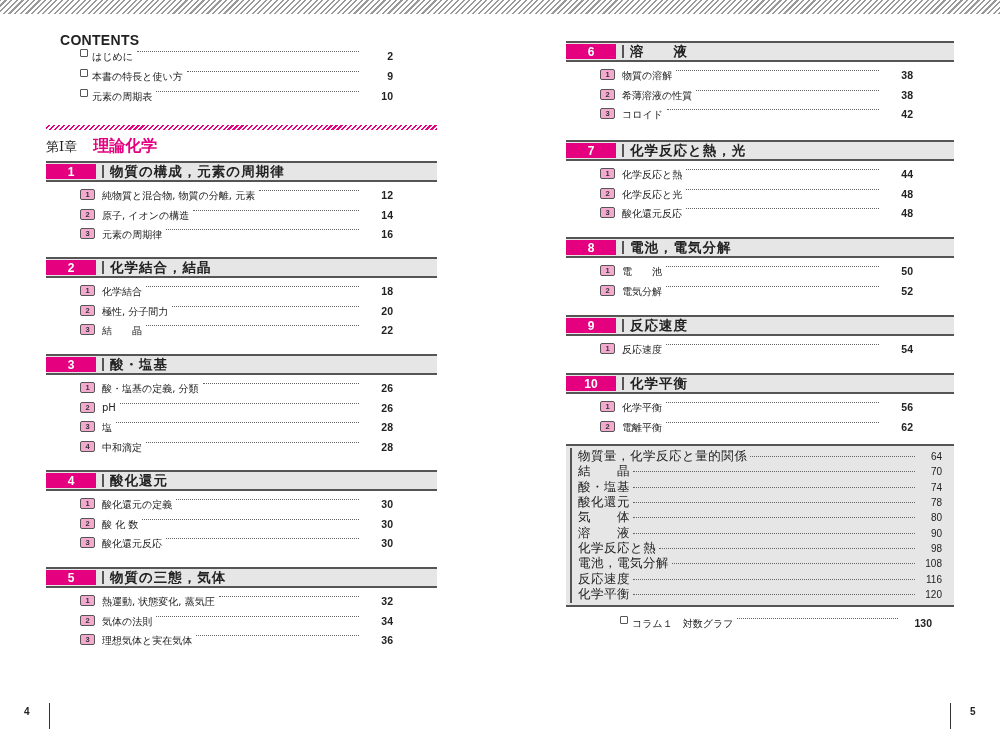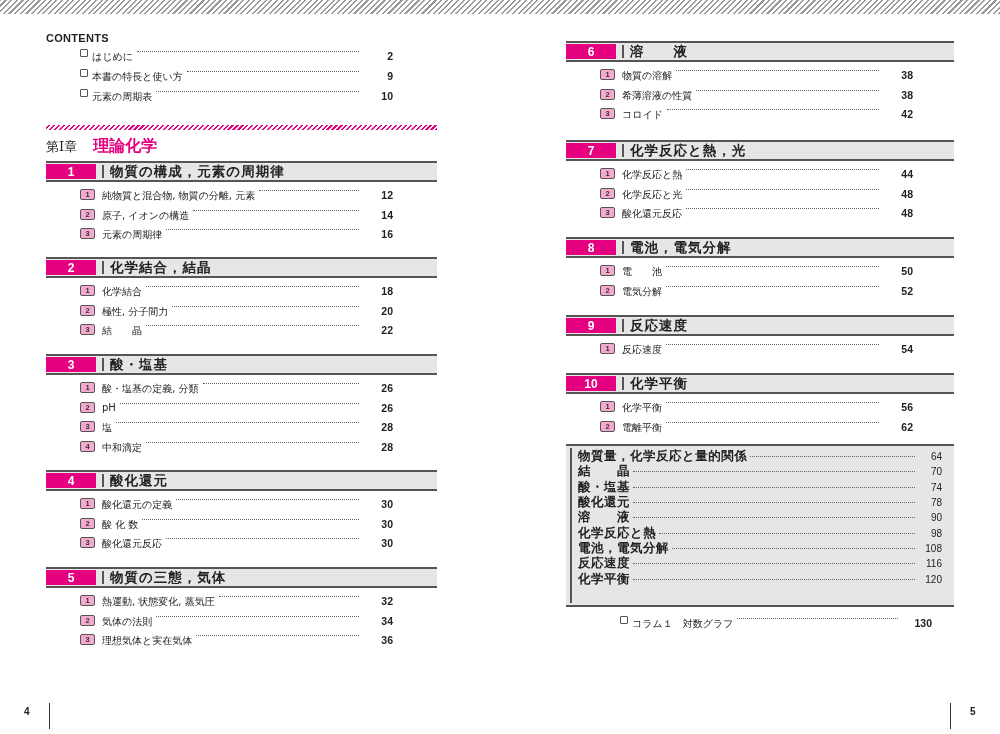--- a/index.html
+++ b/index.html
@@ -1,39 +1,39 @@
 <!DOCTYPE html>
 <html><head>
 <meta charset="utf-8">
 <style>
 *{box-sizing:border-box;margin:0;padding:0}
 body{width:1000px;height:734px;background:#fff;font-family:"DejaVu Sans",sans-serif;color:#222;position:relative;overflow:hidden}
 .topstripe{position:absolute;left:0;top:0;width:1000px;height:14px;background:repeating-linear-gradient(-45deg,#9a9a9a 0 1.5px,#fff 1.5px 4px)}
-.contents-title{position:absolute;left:46px;top:32px;font-family:"Liberation Sans",sans-serif;font-weight:bold;font-size:11px;letter-spacing:.3px}
+.contents-title{position:absolute;left:60px;top:32px;font-family:"Liberation Sans",sans-serif;font-weight:bold;font-size:14px;letter-spacing:.3px}
 .row{position:absolute;display:flex;align-items:flex-start;font-size:10px;height:16px}
 .row .lbl{white-space:pre}
 .row .dots{flex:1;border-bottom:1.3px dotted #666;margin:0 4px;height:0;position:relative;top:1px}
 .row .pg{width:30px;text-align:right;font-family:"Liberation Sans",sans-serif;font-weight:bold;font-size:10.5px}
 .sq{display:inline-block;width:8px;height:8px;border:1px solid #555;border-radius:1px;margin-right:4px;vertical-align:middle;position:relative;top:-1px}
 .pinkstripe{position:absolute;left:46px;top:125px;width:391px;height:5px;background:repeating-linear-gradient(-45deg,#e4007f 0 1.5px,#fff 1.5px 3.5px)}
 .chapter{position:absolute;left:46px;top:136px;display:flex;align-items:baseline}
 .chapter .ch-no{font-family:"DejaVu Serif",serif;font-size:13px;margin-right:16px}
 .chapter .ch-title{color:#e4007f;font-weight:bold;font-size:16px}
 .sec{position:absolute;height:21px;display:flex;align-items:stretch;border-top:2px solid #555;border-bottom:2px solid #555;background:#e6e6e6}
 .sec .num{width:50px;background:#e4007f;color:#fff;font-family:"Liberation Sans",sans-serif;font-weight:bold;font-size:12px;display:flex;align-items:center;justify-content:center;margin:1px 0}
 .sec .bar{width:2px;background:#555;margin:2px 6px 2px 6px}
 .sec .title{font-size:13.5px;font-weight:bold;display:flex;align-items:center;letter-spacing:1px;white-space:pre}
 .bk{display:inline-flex;align-items:center;justify-content:center;width:15px;height:11px;background:#f4a9cf;border:1.3px solid #555;border-radius:2px;font-family:"Liberation Sans",sans-serif;font-size:7.5px;font-weight:bold;margin-right:7px;color:#333}
 .calc{position:absolute;left:566px;top:444px;width:388px;height:163px;border-top:2px solid #555;border-bottom:2px solid #555;display:flex;background:#e6e6e6}
 .calc .labels{width:80px;background:#e4007f;margin:2px 0;padding:3px 0 0 4px}
 .calc .labels div{color:#fff;font-weight:bold;font-size:10.5px;height:15.3px;line-height:15.3px;white-space:nowrap}
 .calc .vbar{width:2px;background:#555;margin:2px 6px 2px 4px}
 .calc .items{flex:1;padding:3px 12px 0 0}
 .calc .item{display:flex;align-items:center;height:15.3px}
-.calc .item .t{font-weight:bold;font-size:12.5px;white-space:pre;letter-spacing:.5px}
+.calc .item .t{font-weight:normal;font-size:12.5px;white-space:pre;letter-spacing:.5px}
 .calc .item .dots{flex:1;border-bottom:1.3px dotted #666;margin:0 3px;height:0}
 .calc .item .p{width:24px;text-align:right;font-family:"Liberation Sans",sans-serif;font-weight:normal;font-size:10px}
 .folio{position:absolute;top:706px;font-family:"Liberation Sans",sans-serif;font-weight:bold;font-size:10px}
 .vline{position:absolute;top:703px;width:1px;height:26px;background:#333}
 </style>
 </head>
 <body>
 
 <div class="topstripe"></div>
 
@@ -296,20 +296,25 @@
         <span class="t">酸・塩基</span>
         <span class="dots"></span>
         <span class="p">74</span>
       </div>
       <div class="item">
         <span class="t">酸化還元</span>
         <span class="dots"></span>
         <span class="p">78</span>
       </div>
       <div class="item">
+        <span class="t">気　　体</span>
+        <span class="dots"></span>
+        <span class="p">80</span>
+      </div>
+      <div class="item">
         <span class="t">溶　　液</span>
         <span class="dots"></span>
         <span class="p">90</span>
       </div>
       <div class="item">
         <span class="t">化学反応と熱</span>
         <span class="dots"></span>
         <span class="p">98</span>
       </div>
       <div class="item">

